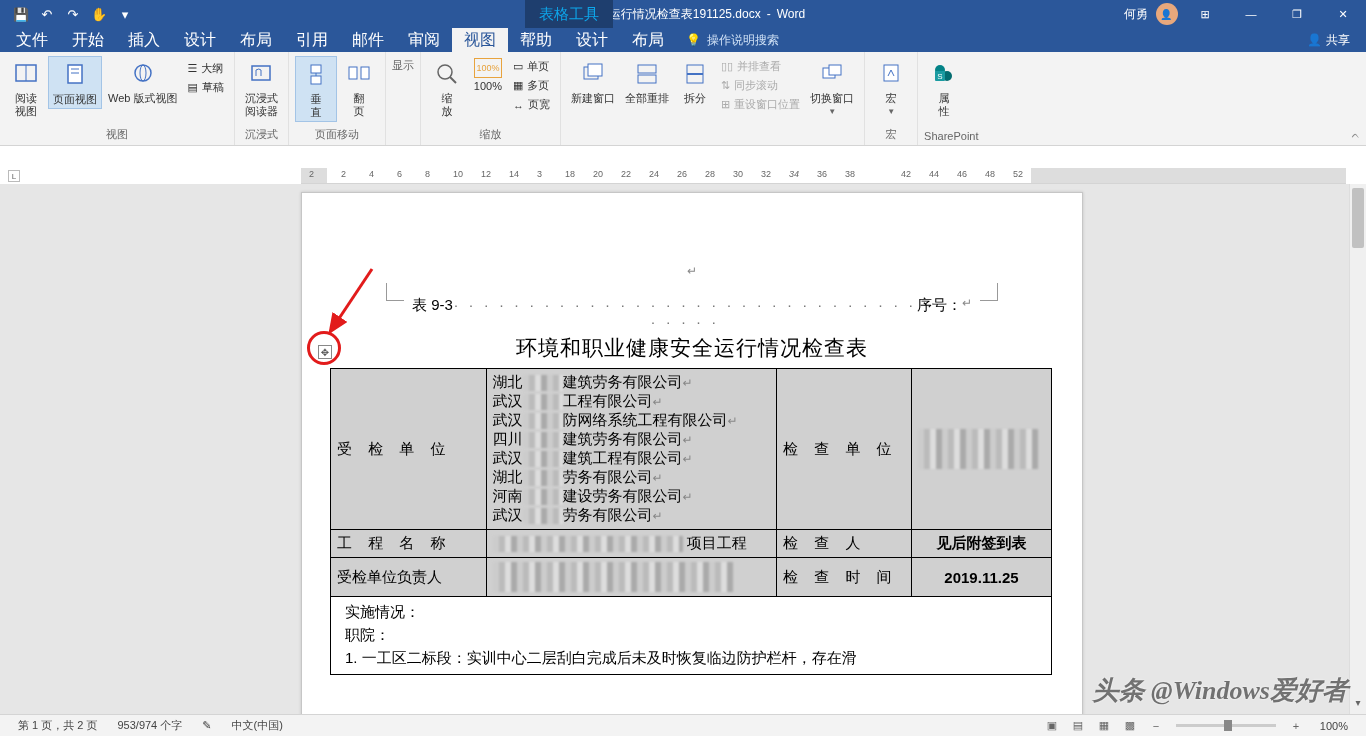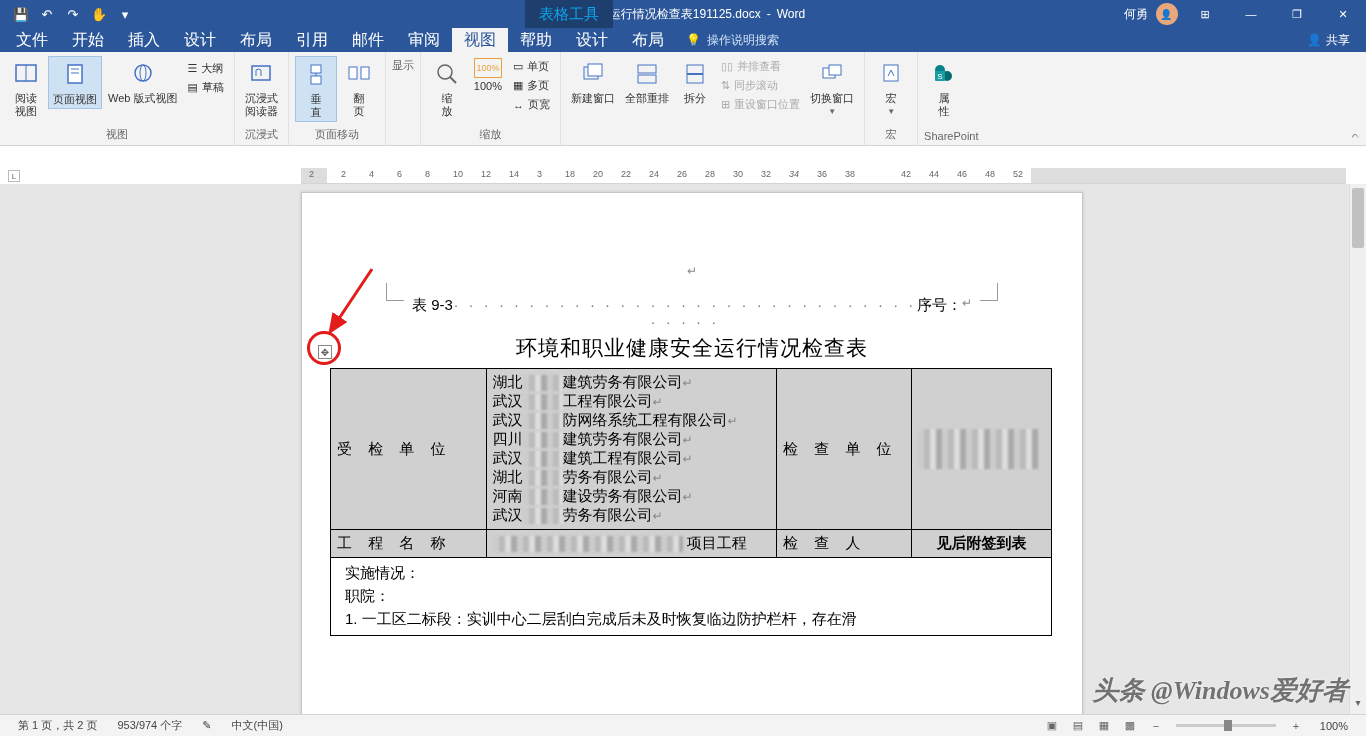--- a/index.html
+++ b/index.html
@@ -422,20 +422,26 @@
               </td>
           <td style="width:130px" class="lab">检 查 单 位</td>
           <td style="width:135px"><span class="pix-blur" style="width:120px;height:40px"></span></td>
         </tr>
         <tr>
           <td class="lab">工 程 名 称</td>
           <td><span class="pix-blur" style="width:190px"></span> <span>项目工程</span></td>
           <td class="lab">检 查 人</td>
           <td style="text-align:center;font-weight:bold">见后附签到表</td>
         </tr>
+        <tr>
+          <td>受检单位负责人</td>
+          <td><span class="pix-blur" style="width:240px;height:30px"></span></td>
+          <td class="lab">检 查 时 间</td>
+          <td style="text-align:center;font-weight:bold">2019.11.25</td>
+        </tr>
         <tr style="background:#fff">
           <td colspan="4" style="background:#fff;padding:4px 6px">
             <div class="sub-para">实施情况：</div>
             <div class="sub-para">职院：</div>
             <div class="sub-para">1. 一工区二标段：实训中心二层刮白完成后未及时恢复临边防护栏杆，存在滑</div>
           </td>
         </tr>
       </tbody>
         </table>
     </div>

